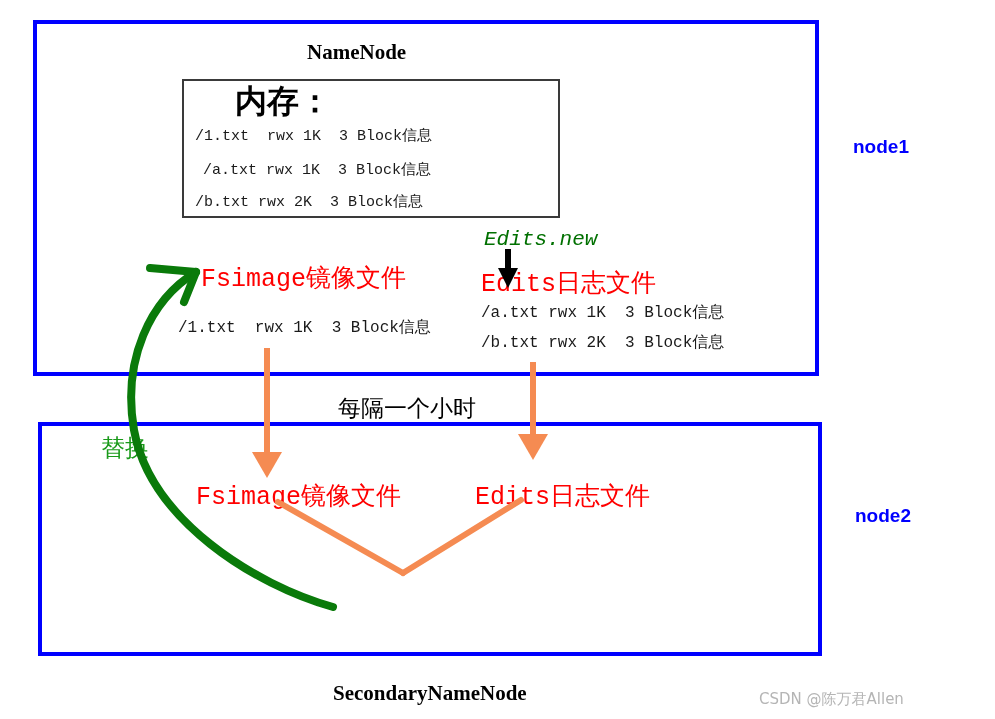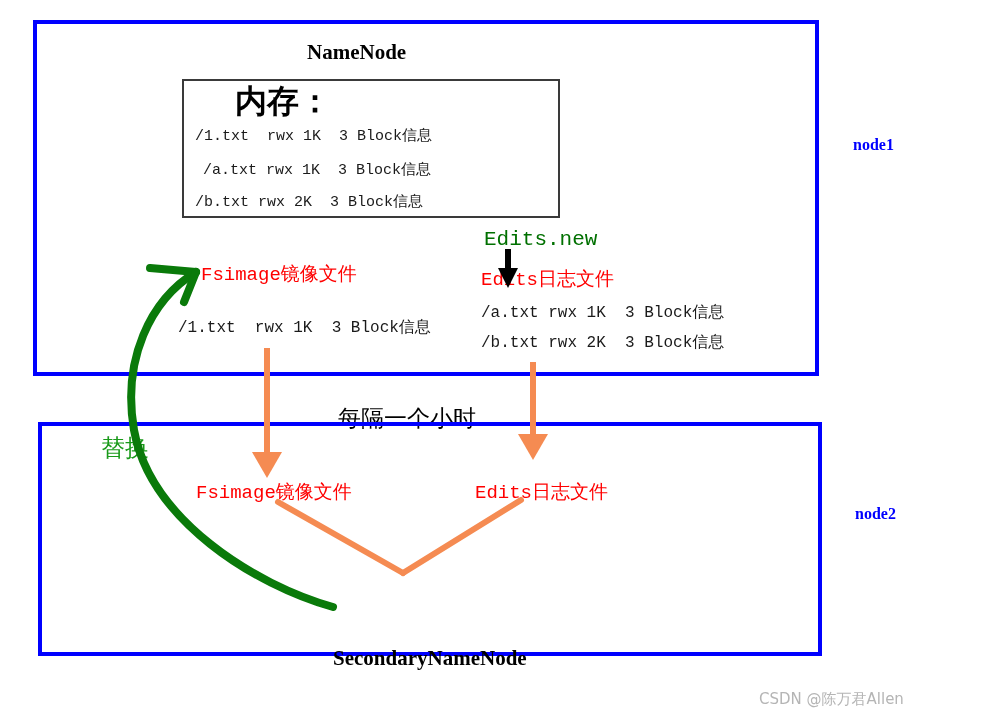--- a/index.html
+++ b/index.html
@@ -30,21 +30,21 @@
   .node-title {
     position: absolute;
     font-family: "Liberation Serif", "DejaVu Serif", serif;
     font-size: 21px;
     font-weight: bold;
     color: #000000;
     white-space: nowrap;
     letter-spacing: 0px;
   }
   #namenode-title   { left: 307px; top: 40px; }
-  #secondary-title  { left: 333px; top: 646px; }
+  #secondary-title  { left: 333px; top: 681px; }
 
   
   #memory-box {
     position: absolute;
     left: 182px; top: 79px;
     width: 378px; height: 139px;
     border: 2px solid #3a3a3a;
     box-sizing: border-box;
     background: #ffffff;
   }
@@ -66,50 +66,51 @@
     white-space: pre;
   }
   #mem-line-0 { left: 195px; top: 126px; }
   #mem-line-1 { left: 203px; top: 160px; }
   #mem-line-2 { left: 195px; top: 192px; }
 
   
   .red-label {
     position: absolute;
     font-family: "Liberation Mono", "DejaVu Sans Mono", monospace;
-    font-size: 19px;
+    font-size: 25px;
     color: #ff0000;
     white-space: nowrap;
   }
   .green-label {
     position: absolute;
     font-family: "Liberation Mono", "DejaVu Sans Mono", monospace;
     font-size: 21px;
     color: #007000;
     white-space: nowrap;
+    font-style: italic;
   }
   .data-line {
     position: absolute;
     font-family: "Liberation Mono", "DejaVu Sans Mono", monospace;
     font-size: 16px;
     color: #1a1a1a;
     white-space: pre;
   }
 
   #nn-fsimage-label   { left: 201px; top: 261px; }
   #nn-fsimage-data    { left: 178px; top: 317px; }
   #edits-new-label    { left: 484px; top: 228px; }
   #nn-edits-label     { left: 481px; top: 266px; }
   #nn-edits-line-0    { left: 481px; top: 302px; }
   #nn-edits-line-1    { left: 481px; top: 332px; }
 
   
   #interval-label {
     position: absolute;
-    left: 338px; top: 403px;
+    left: 338px; top: 393px;
     font-family: "DejaVu Sans", sans-serif;
     font-size: 23px;
     color: #000000;
     white-space: nowrap;
   }
 
   
   #snn-fsimage-label { left: 196px; top: 479px; }
   #snn-edits-label   { left: 475px; top: 479px; }
 
@@ -126,22 +127,22 @@
     left: 101px; top: 432px;
     font-family: "DejaVu Sans", sans-serif;
     font-size: 24px;
     color: #1a9a1a;
     white-space: nowrap;
   }
 
   
   .node-side-label {
     position: absolute;
-    font-family: Liberation Serif, serif;
-    font-size: 16px;
+    font-family: Liberation Sans, sans-serif;
+    font-size: 19px;
     font-weight: bold;
     color: #0000ff;
     white-space: nowrap;
   }
   #node1-label { left: 853px; top: 136px; }
   #node2-label { left: 855px; top: 505px; }
 
   
   #watermark {
     position: absolute;

